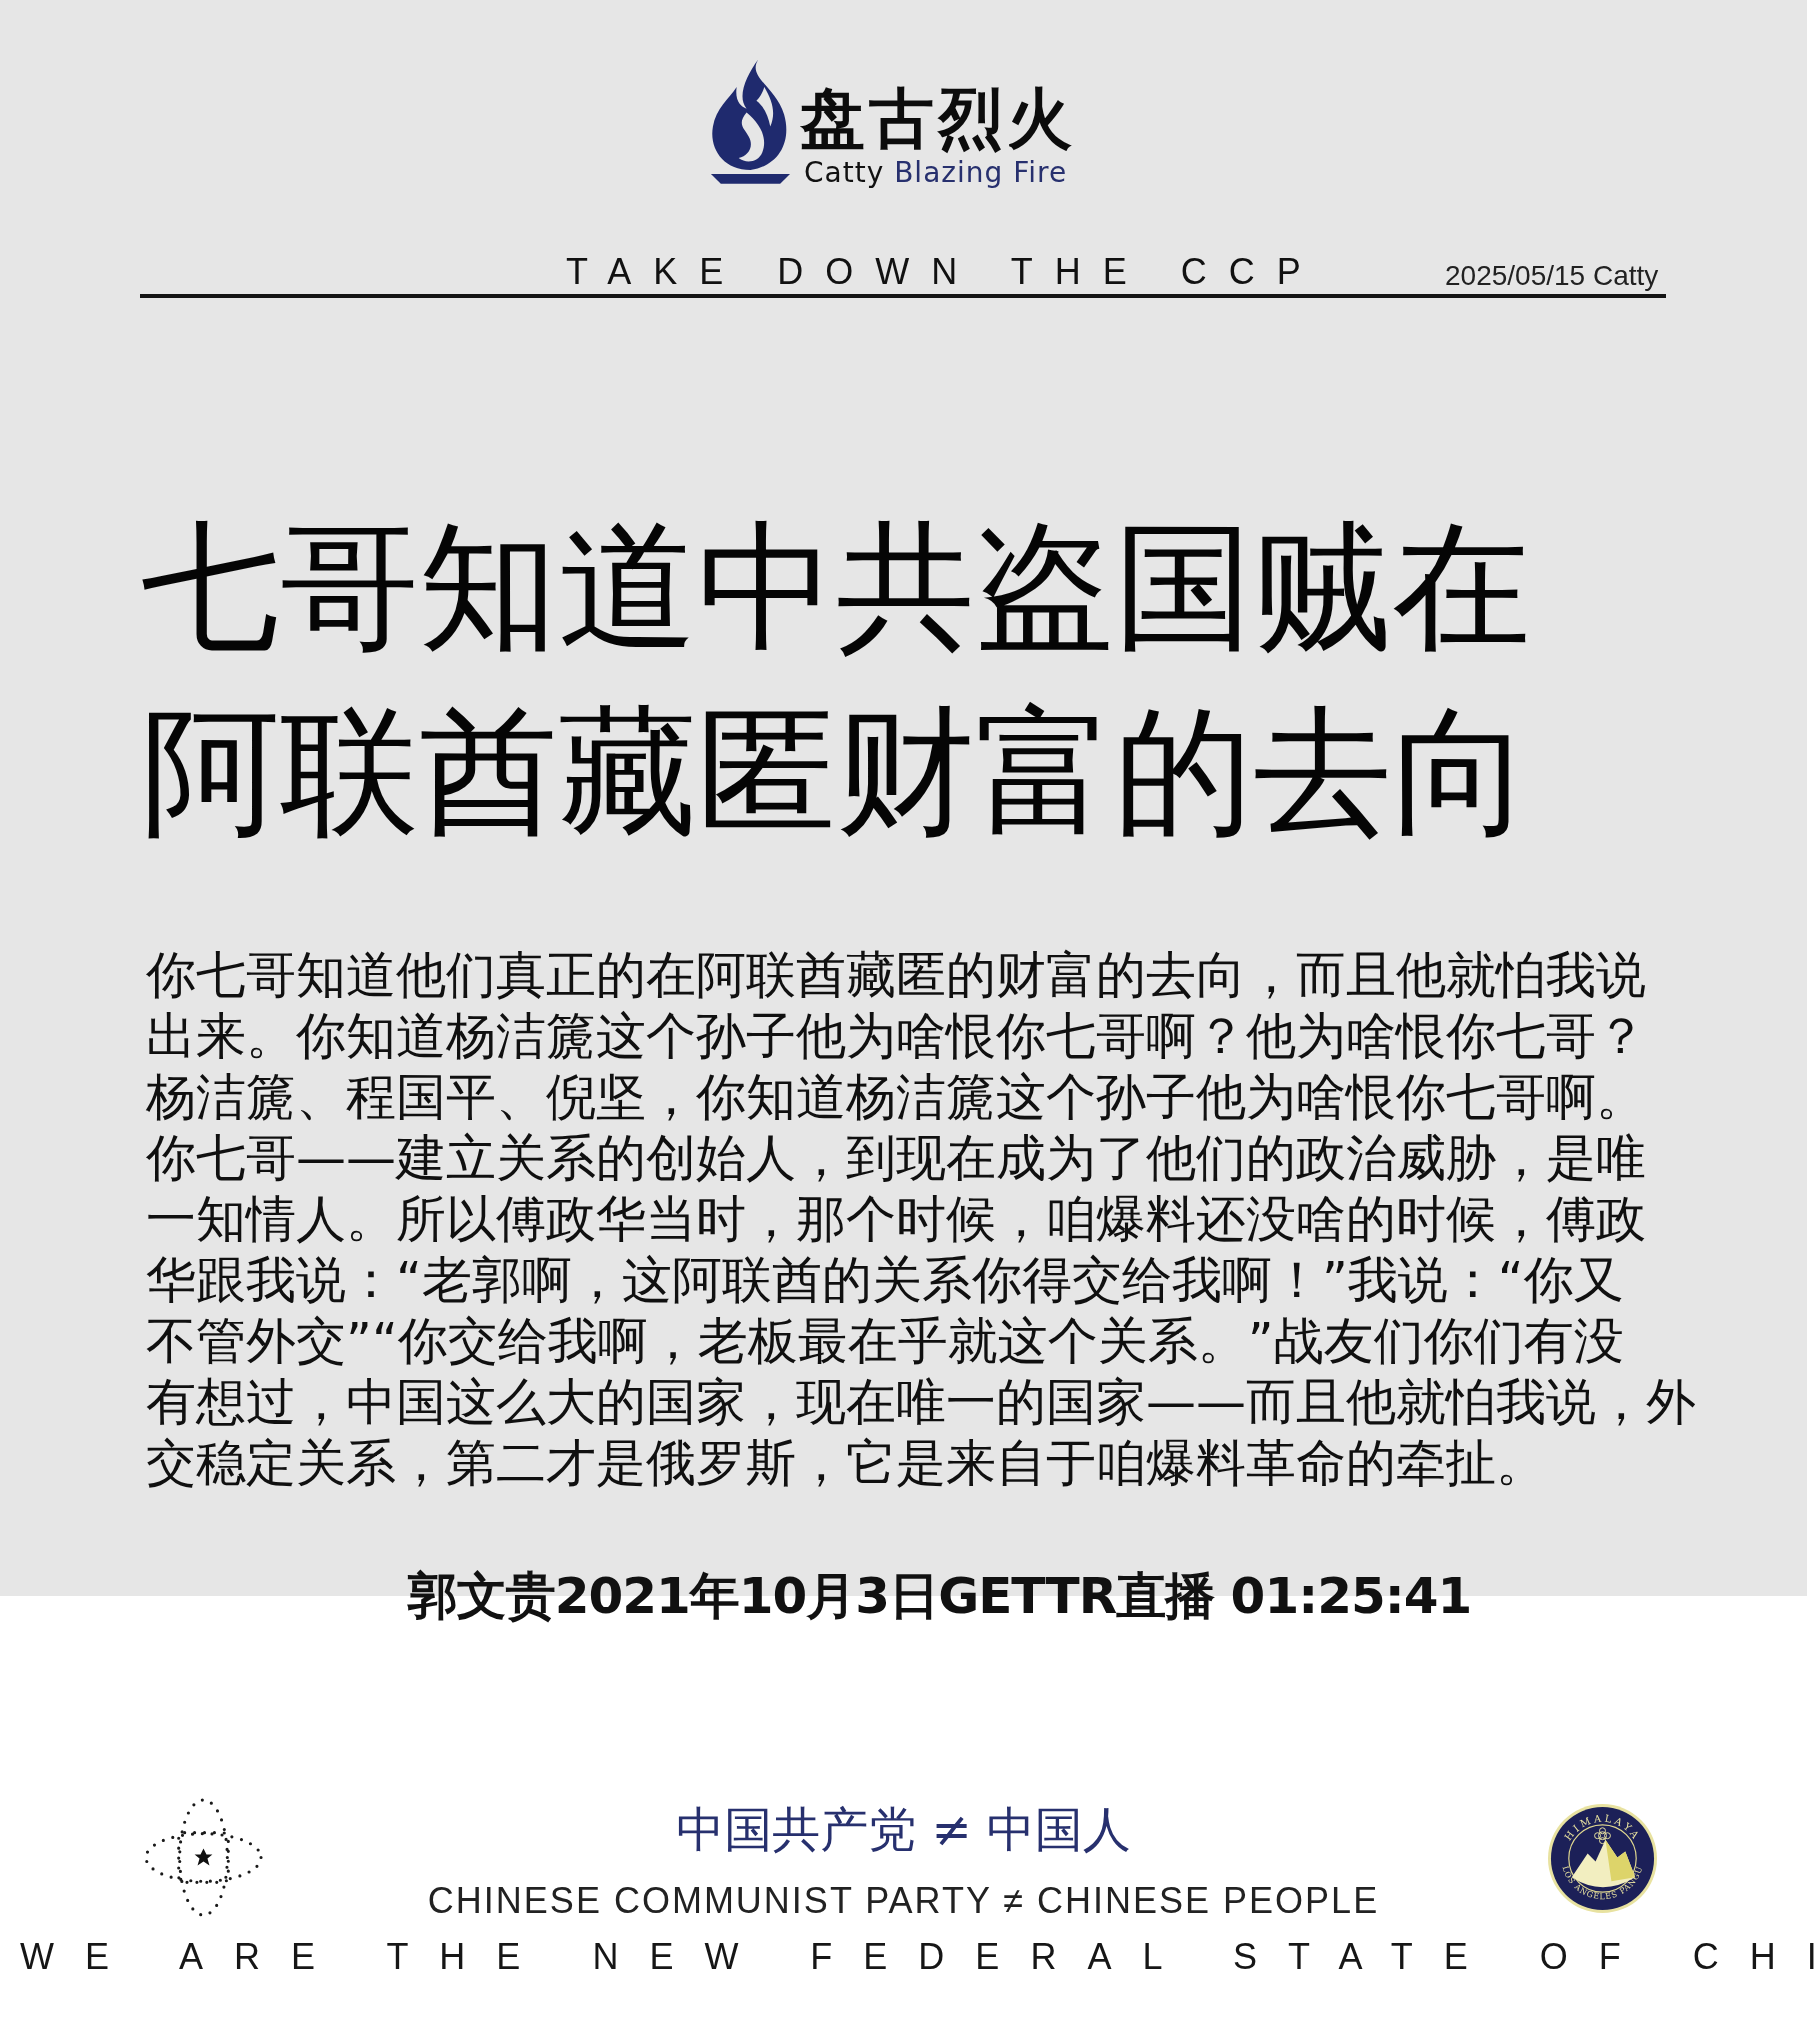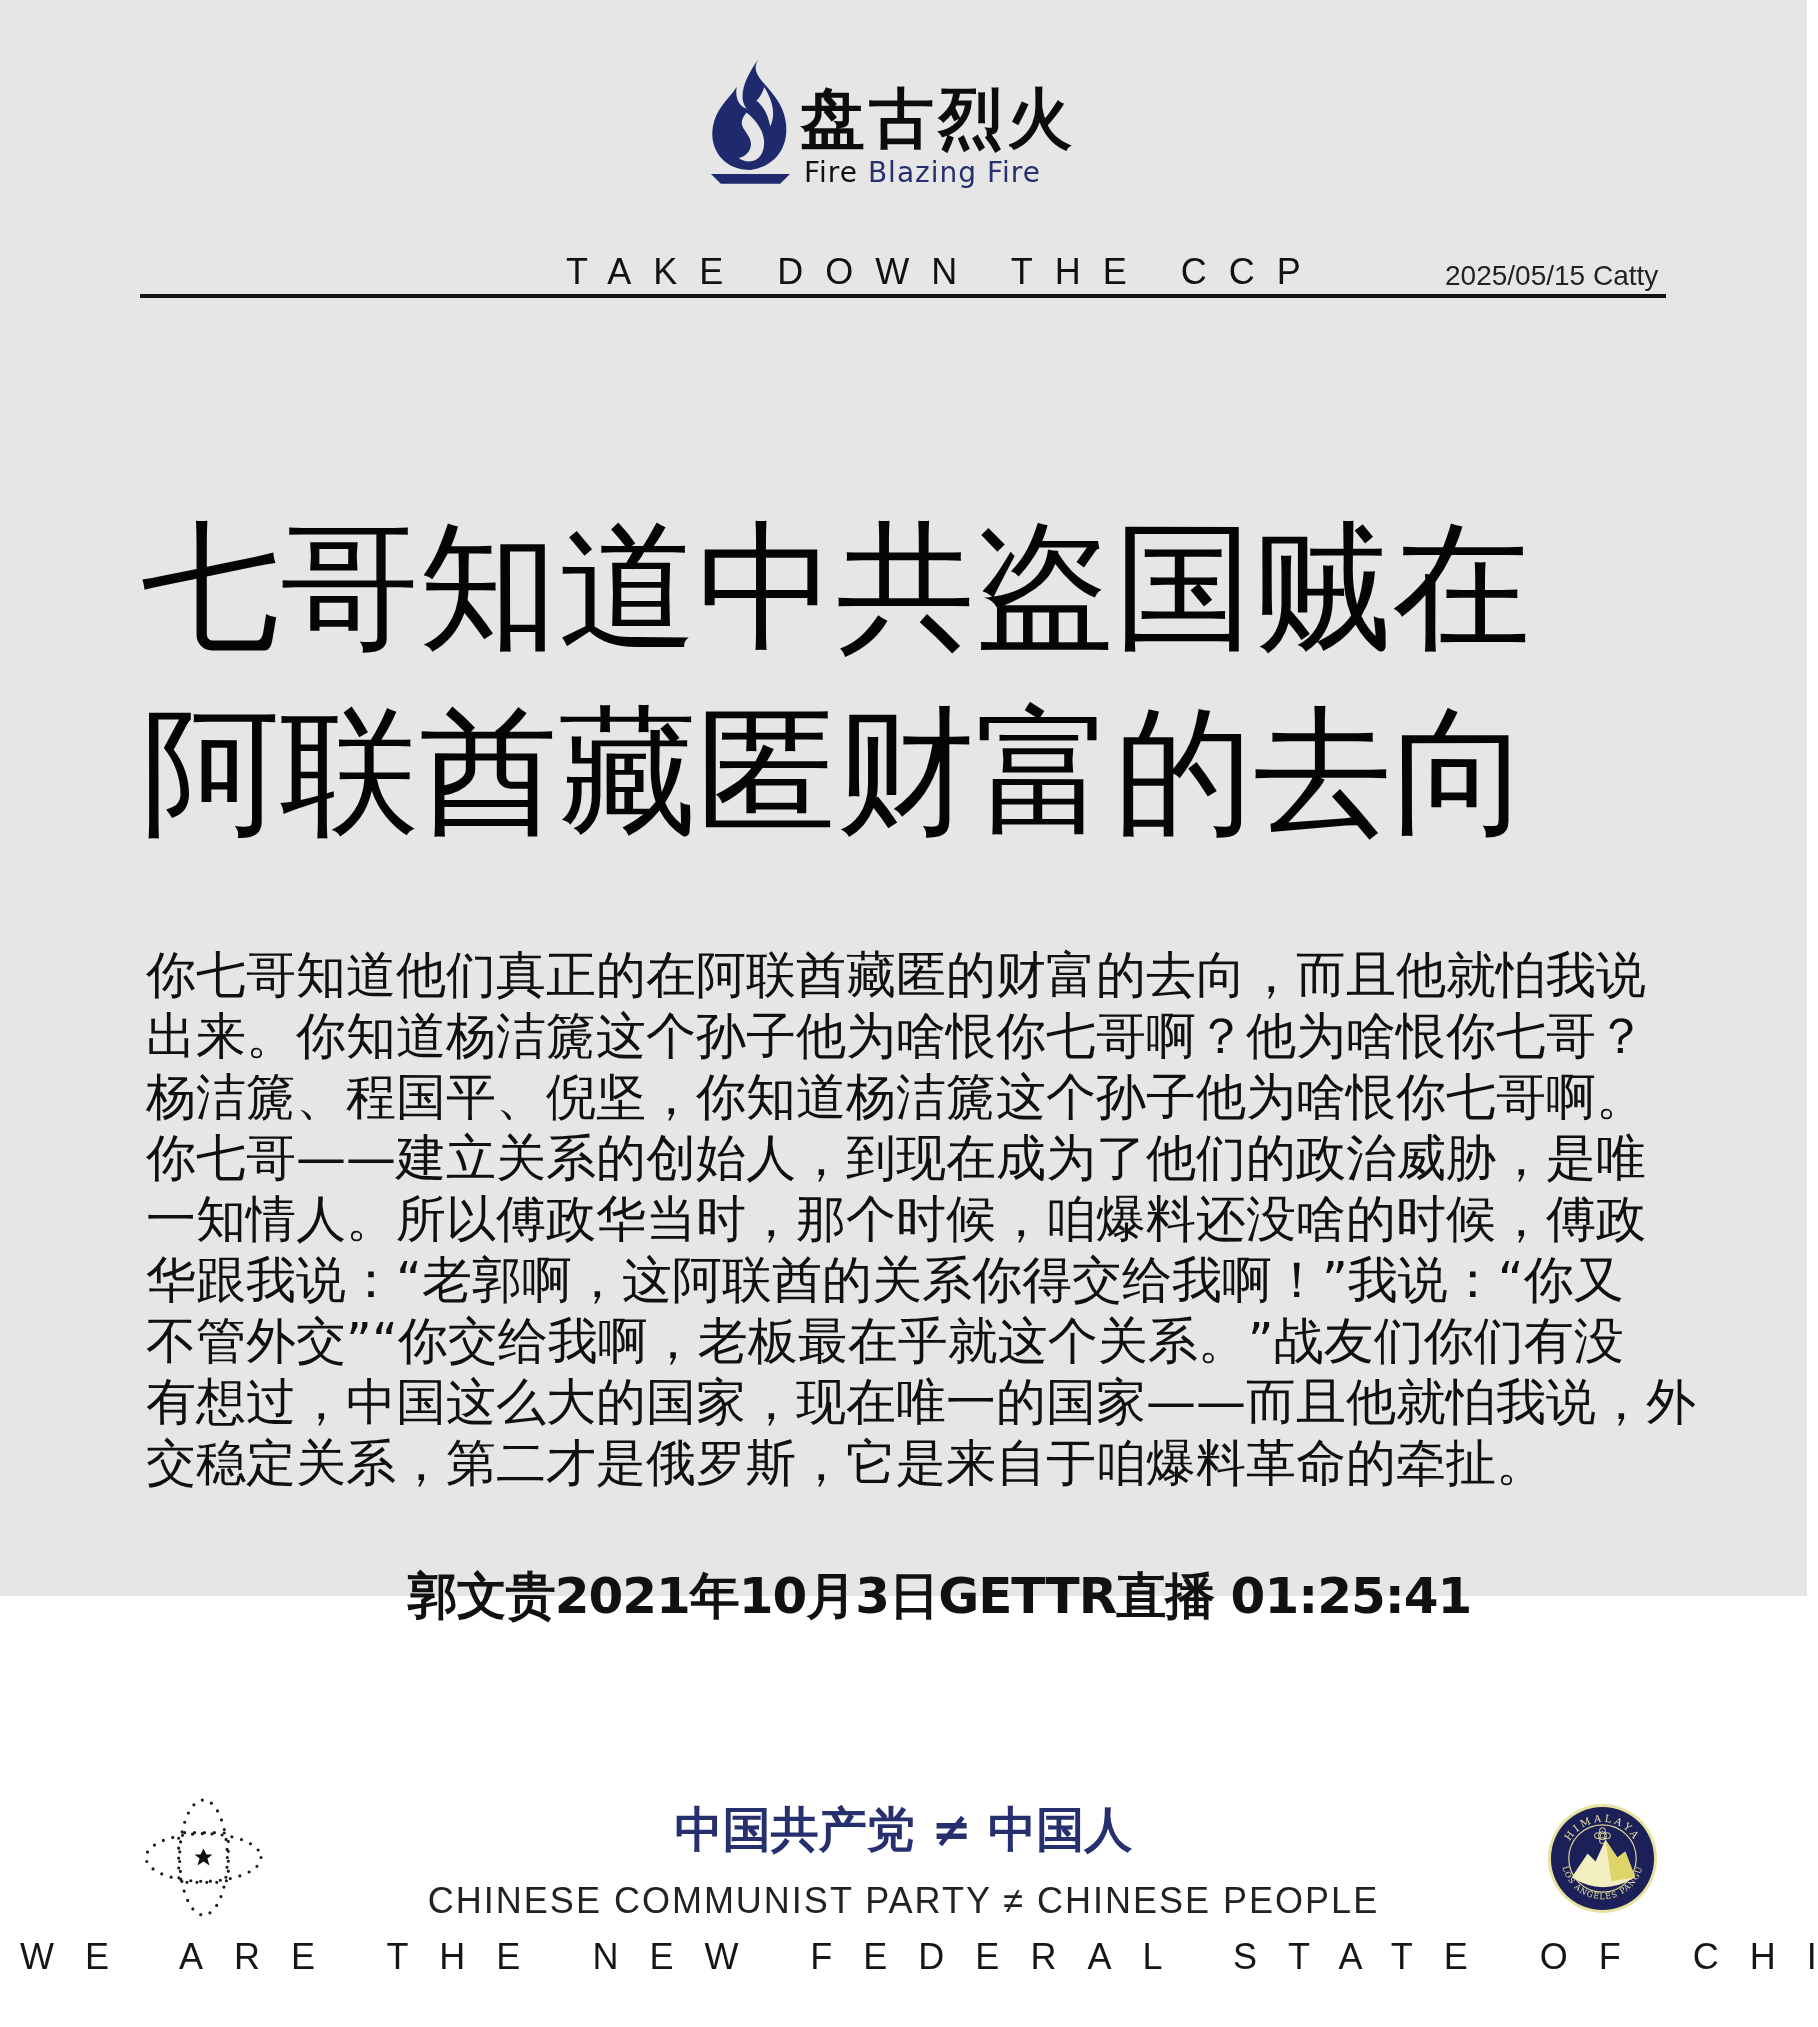--- a/index.html
+++ b/index.html
@@ -56,21 +56,21 @@
 
   .source {
     left: 0; top: 1567px; width: 1807px; text-align: center; font-size: 50px;
     line-height: 59px; font-weight: bold; color: #111;
     font-family: "DejaVu Sans", sans-serif; letter-spacing: -1px; margin-left: 36px;
   }
 
   
   .slogan-cn {
     left: 0; top: 1800px; width: 1807px; text-align: center; font-size: 48px;
-    line-height: 59px; font-weight: bold; color: #27306e;
+    line-height: 59px; font-weight: normal; color: #27306e;
   }
   .slogan-en {
     left: 0; top: 1879px; width: 1807px; text-align: center; font-size: 36px;
     line-height: 44px; color: #222; letter-spacing: 2px;
     font-family: "Liberation Sans", sans-serif;
   }
   .federal {
     left: 0; top: 1935px; width: 1807px; text-align: center; font-size: 36px;
     line-height: 44px; color: #161616; letter-spacing: 31px; white-space: nowrap;
     font-family: "Liberation Sans", sans-serif; padding-left: 20px; box-sizing: border-box;
@@ -86,21 +86,21 @@
   <div class="abs logo-flame">
     <svg width="87" height="131" viewBox="0 0 88 132">
       <path d="M52 2 C40 20 70 30 78 58 C86 86 72 110 44 114 C16 114 2 92 6 70 C9 52 22 42 30 30 C28 44 34 50 40 52 C30 40 40 18 52 2 Z" fill="#1f2a6e"></path>
       <path d="M40 56 C52 66 62 80 56 96 C52 106 40 108 32 102 C42 100 48 90 42 80 C38 72 30 68 40 56 Z" fill="#e6e6e6"></path>
       <path d="M58 30 C66 44 70 56 64 70 C62 60 58 50 50 44 C54 40 56 36 58 30 Z" fill="#e6e6e6"></path>
       <path d="M4 118 L84 118 L74 128 L14 128 Z" fill="#1f2a6e"></path>
     </svg>
   </div>
   <div class="abs logo-cn">盘古烈火</div>
   <div class="abs logo-en">
-    <span class="pangu">Fire</span>
+    <span class="pangu">Catty</span>
     <span class="blazing">Blazing Fire</span>
   </div>
 
   <div class="abs tagline">TAKE DOWN THE CCP</div>
   <div class="abs date">2025/05/15 Catty</div>
   <div class="abs rule"></div>
 
   <div class="abs headline">
     <div>七哥知道中共盗国贼在</div>
     <div>阿联酋藏匿财富的去向</div>

